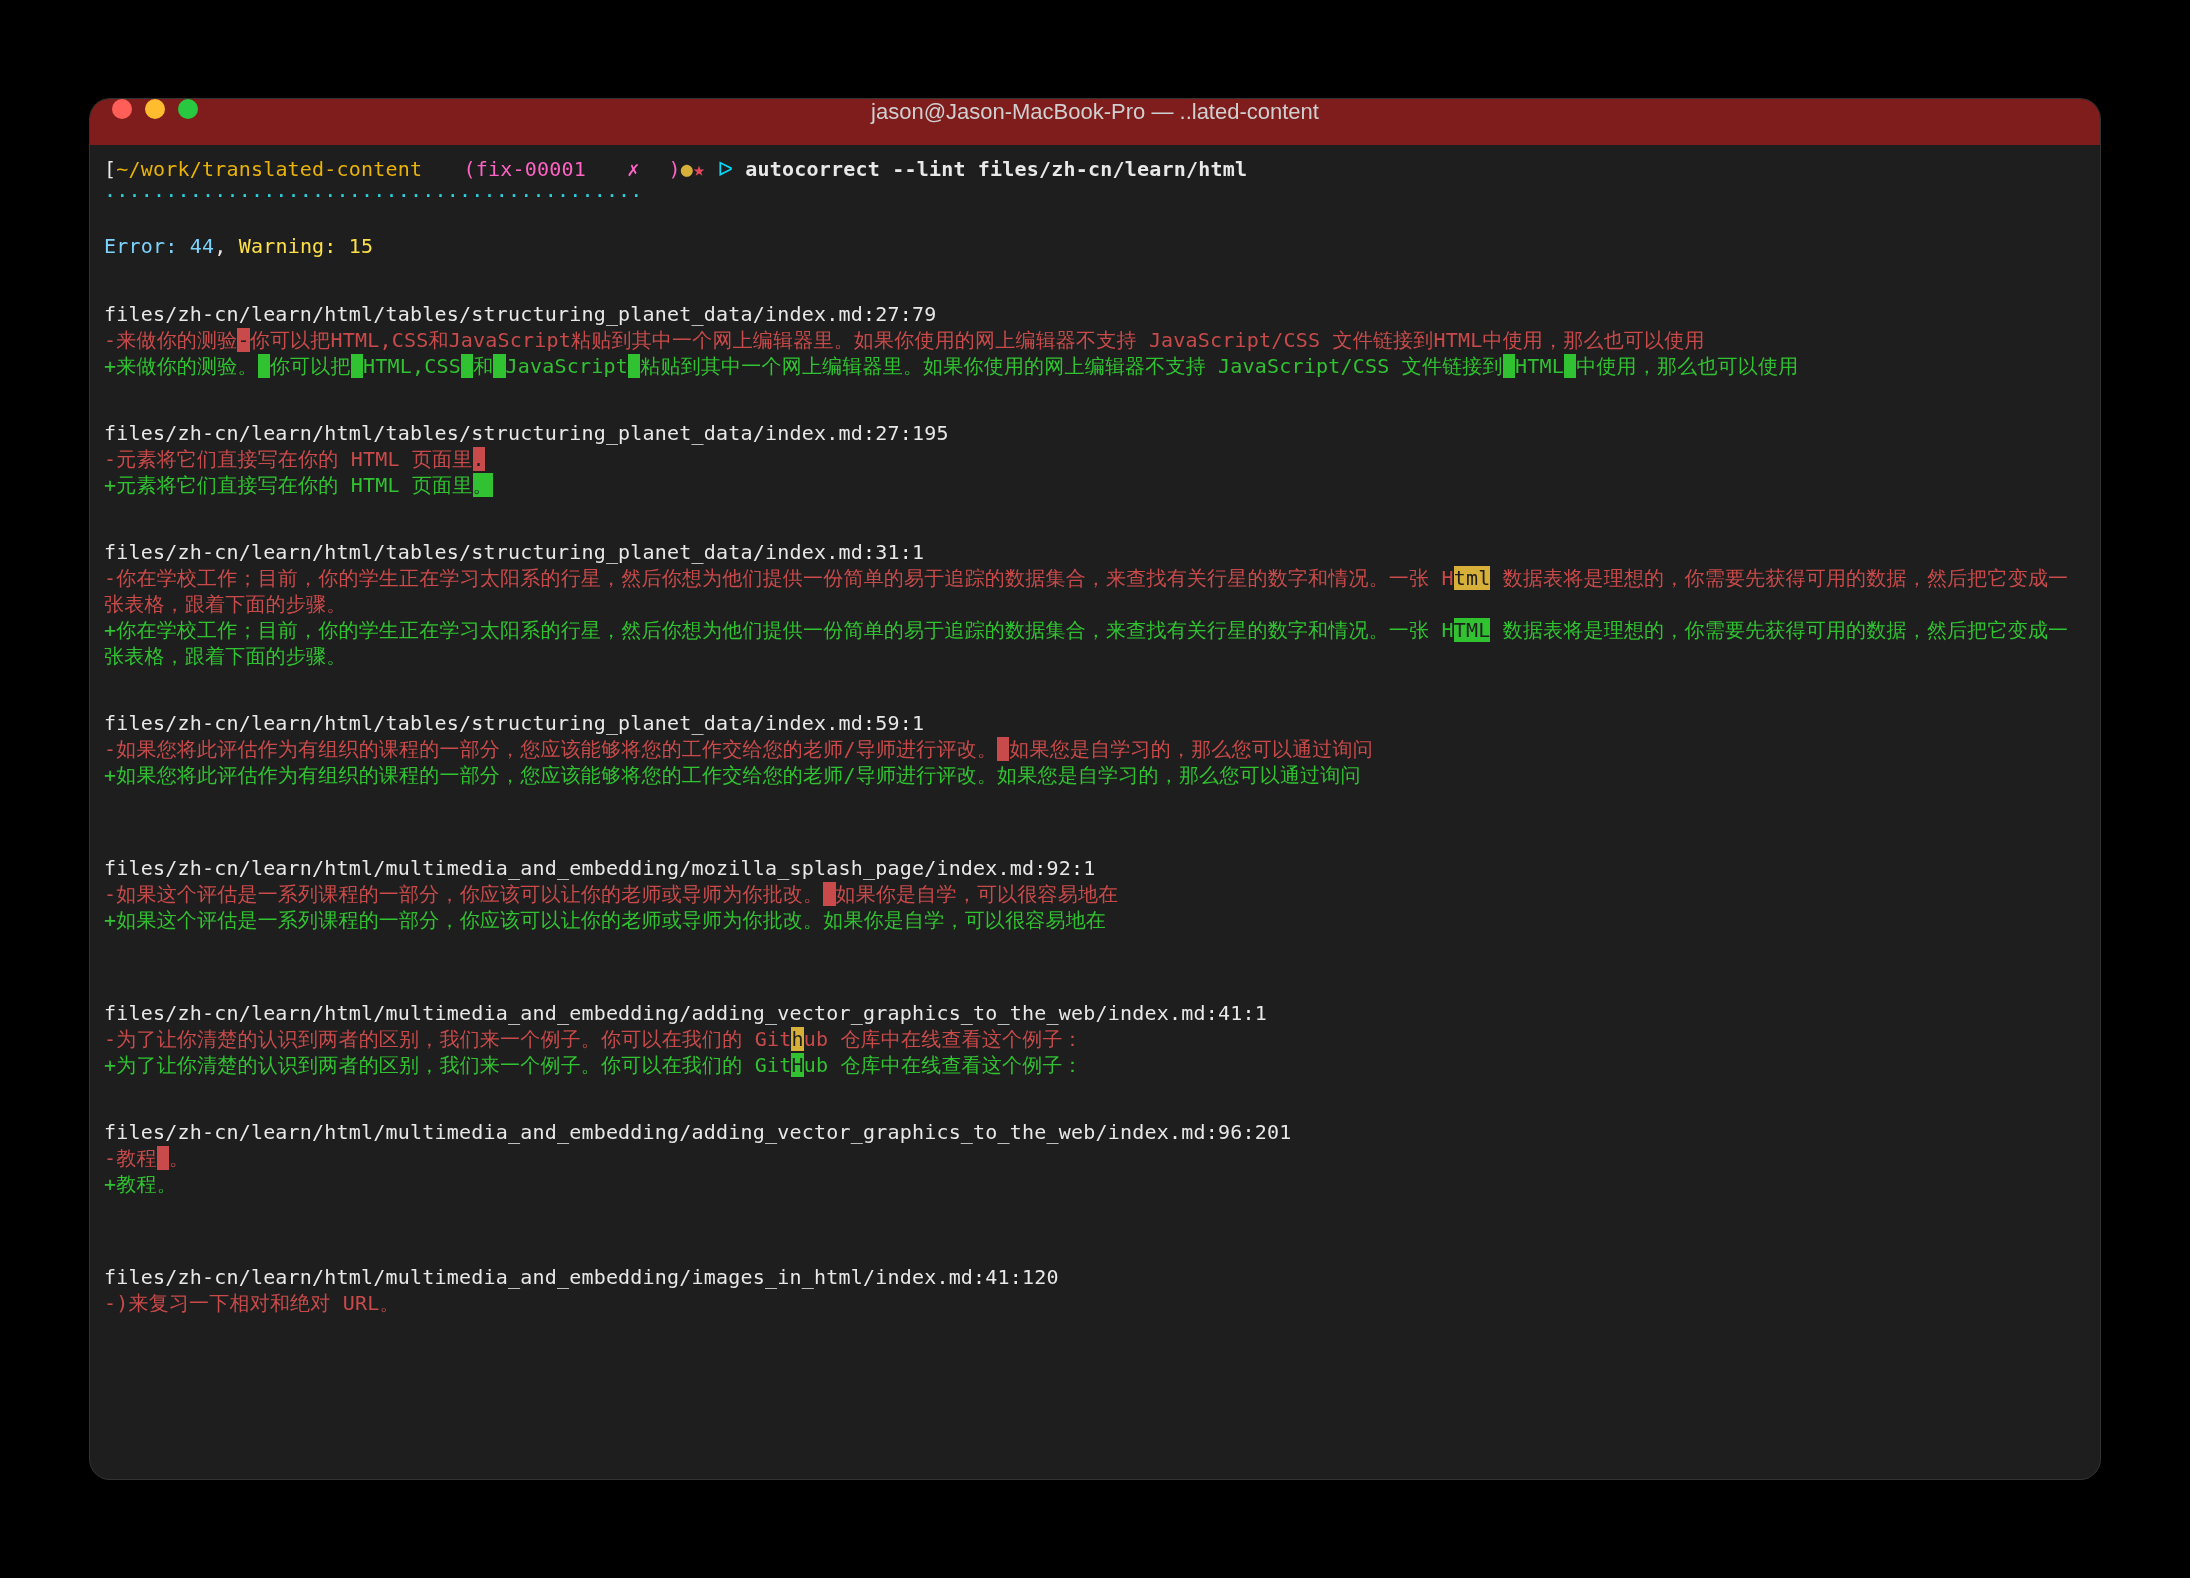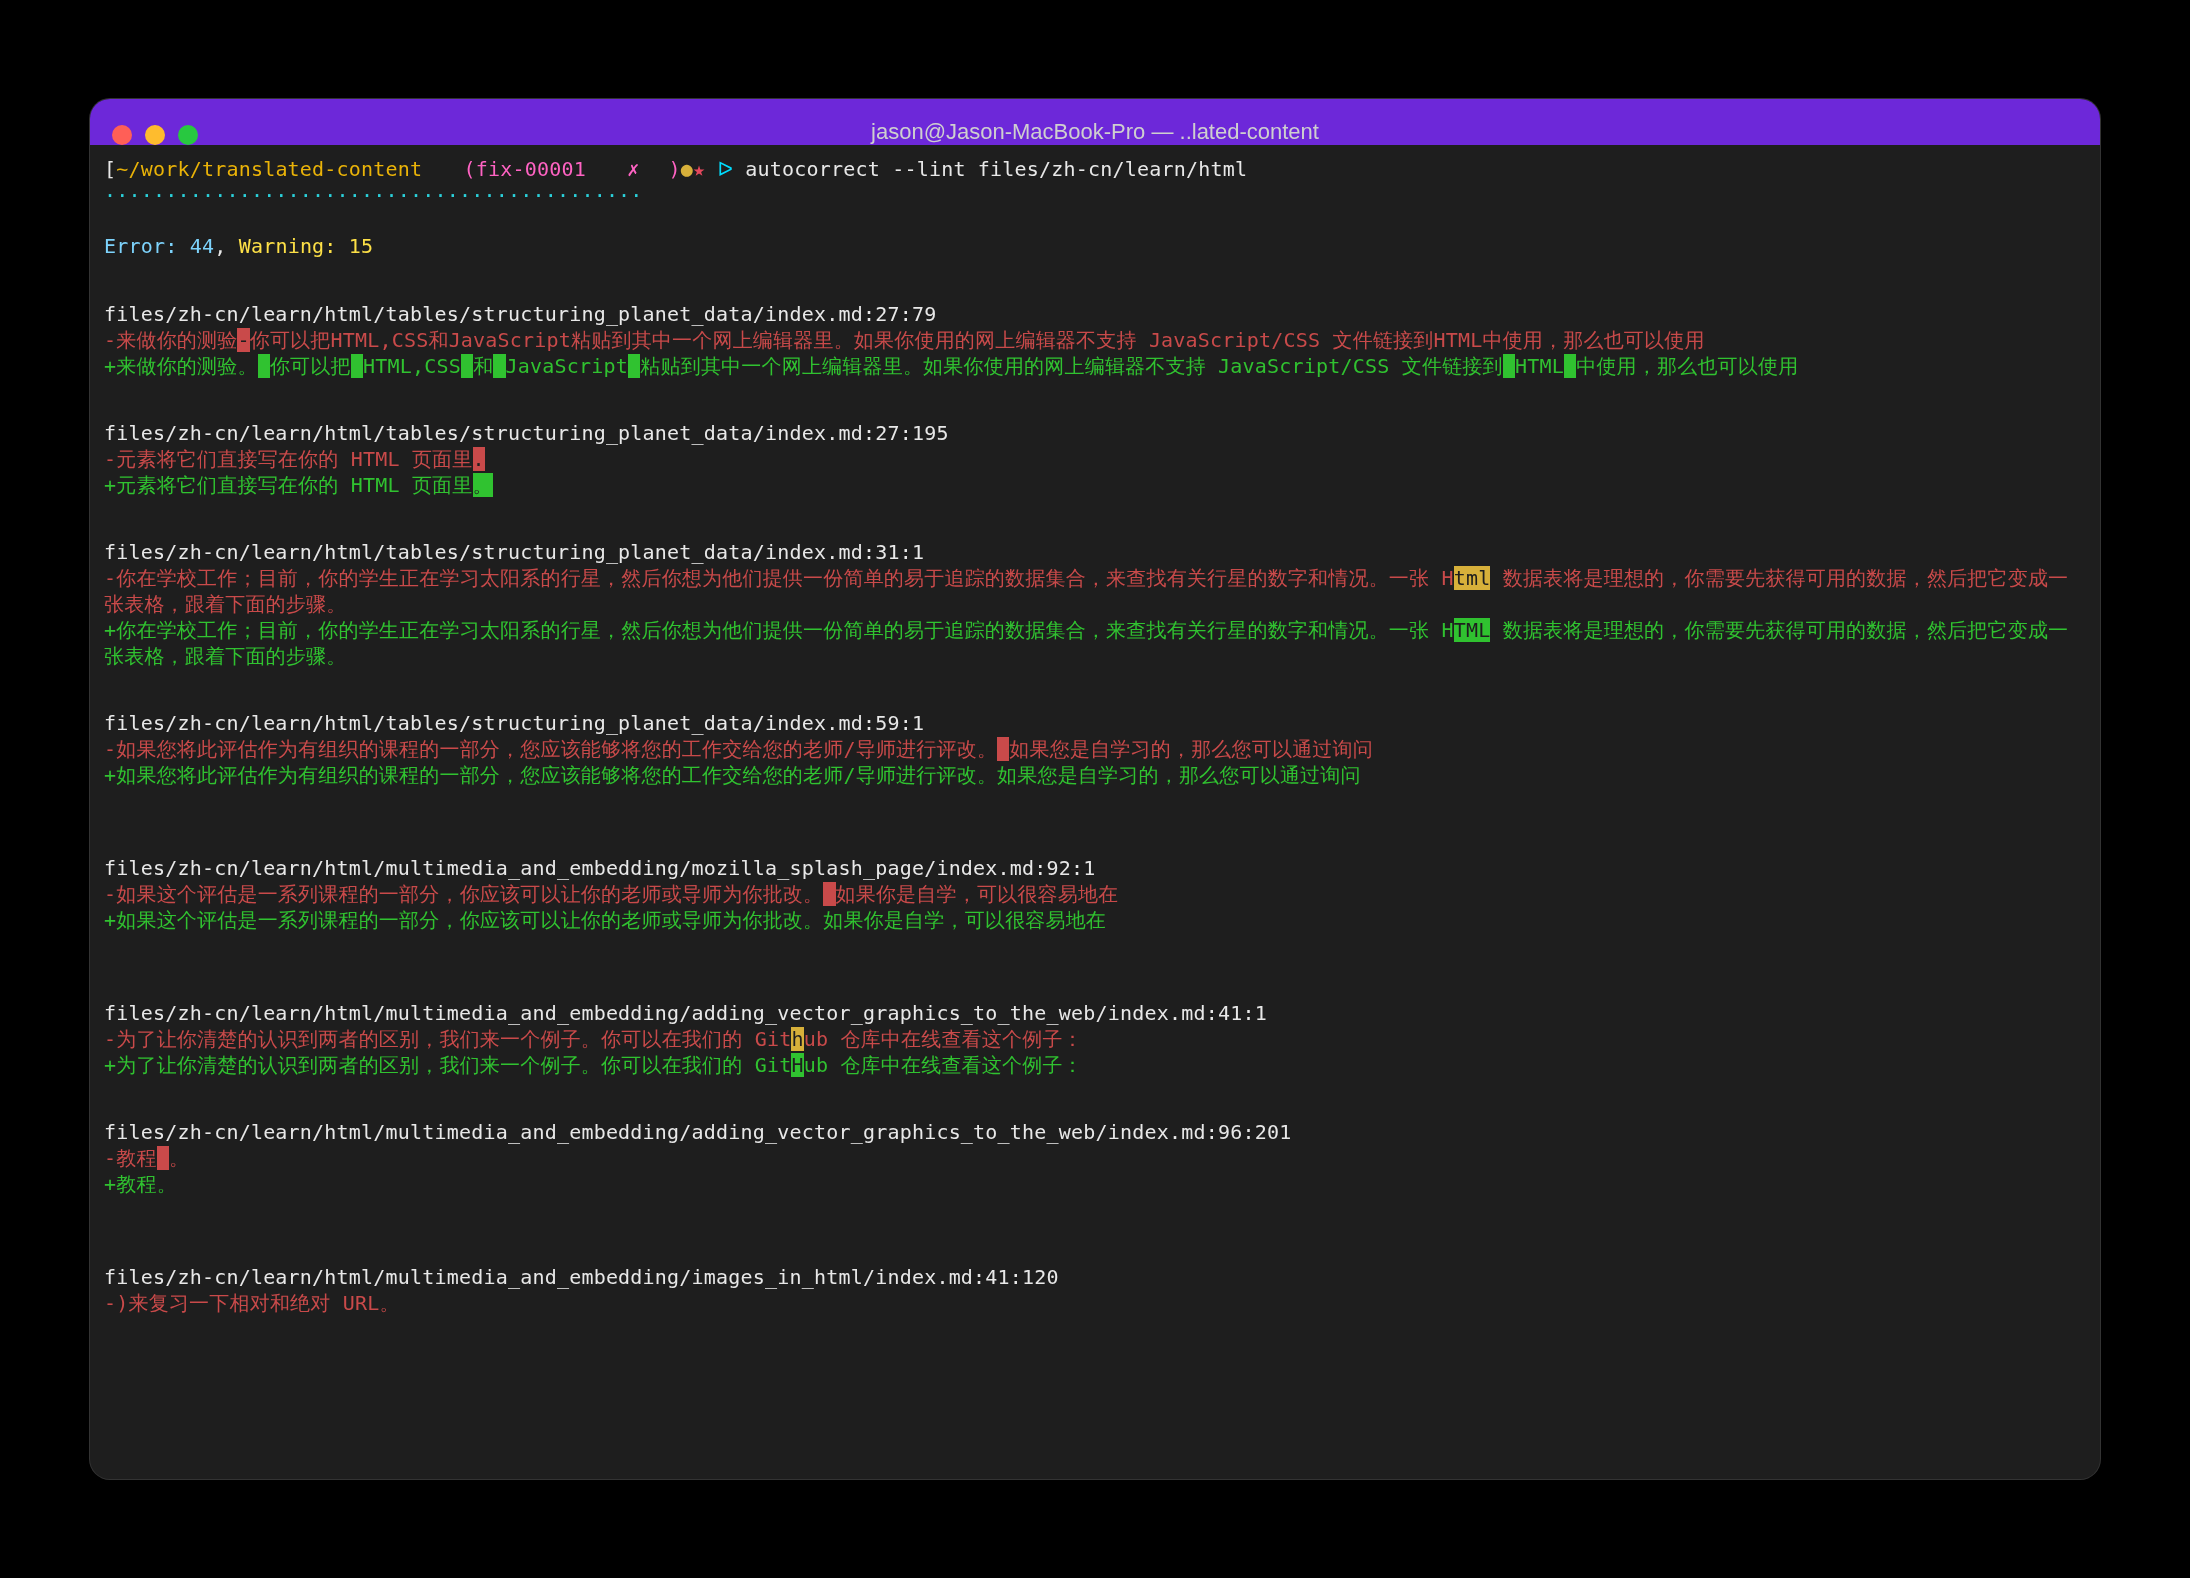--- a/index.html
+++ b/index.html
@@ -17,23 +17,23 @@
     height: 1380px;
     background: #1e1e1e;
     border-radius: 20px;
     overflow: hidden;
     display: flex;
     flex-direction: column;
     box-shadow: 0 0 0 1px #333;
   }
   .titlebar {
     height: 46px;
-    background: #6d28d9;
+    background: #7f1d1d;
     display: flex;
-    align-items: flex-end;
+    align-items: flex-start;
     position: relative;
   }
   .traffic-lights {
     display: flex;
     gap: 13px;
     padding-left: 22px;
     align-items: center;
   }
   .tl { width: 20px; height: 20px; border-radius: 50%; }
   .tl-close { background: #ff5f57; }
@@ -58,21 +58,21 @@
     word-break: break-all;
     overflow: hidden;
     letter-spacing: 0.2px;
   }
   .prompt { color: #e8e8e8; }
   .cyan   { color: #eab308; }
   .pink   { color: #ff63c3; margin-left: 29px; }
   .yellow-star { color: #d7b03a; }
   .red-star { color: #e5485d; }
   .arrow  { color: #0df; }
-  .cmd    { color: #e8e8e8; }
+  .cmd    { color: #e8e8e8; font-weight: bold; }
   .dots   { color: #2bd0da; }
   .error-label { color: #7dd3fc; }
   .warn-label  { color: #fde047; }
   .file   { color: #e8e8e8; margin-top: 16px; }
   .del    { color: #c94a4a; }
   .add    { color: #30c230; }
   .hl-red   { background: #c94a4a; color: #1e1e1e; }
   .hl-green { background: #30c230; color: #1e1e1e; }
   .hl-yel   { background: #d7b03a; color: #1e1e1e; }
   .row { display: block; }

